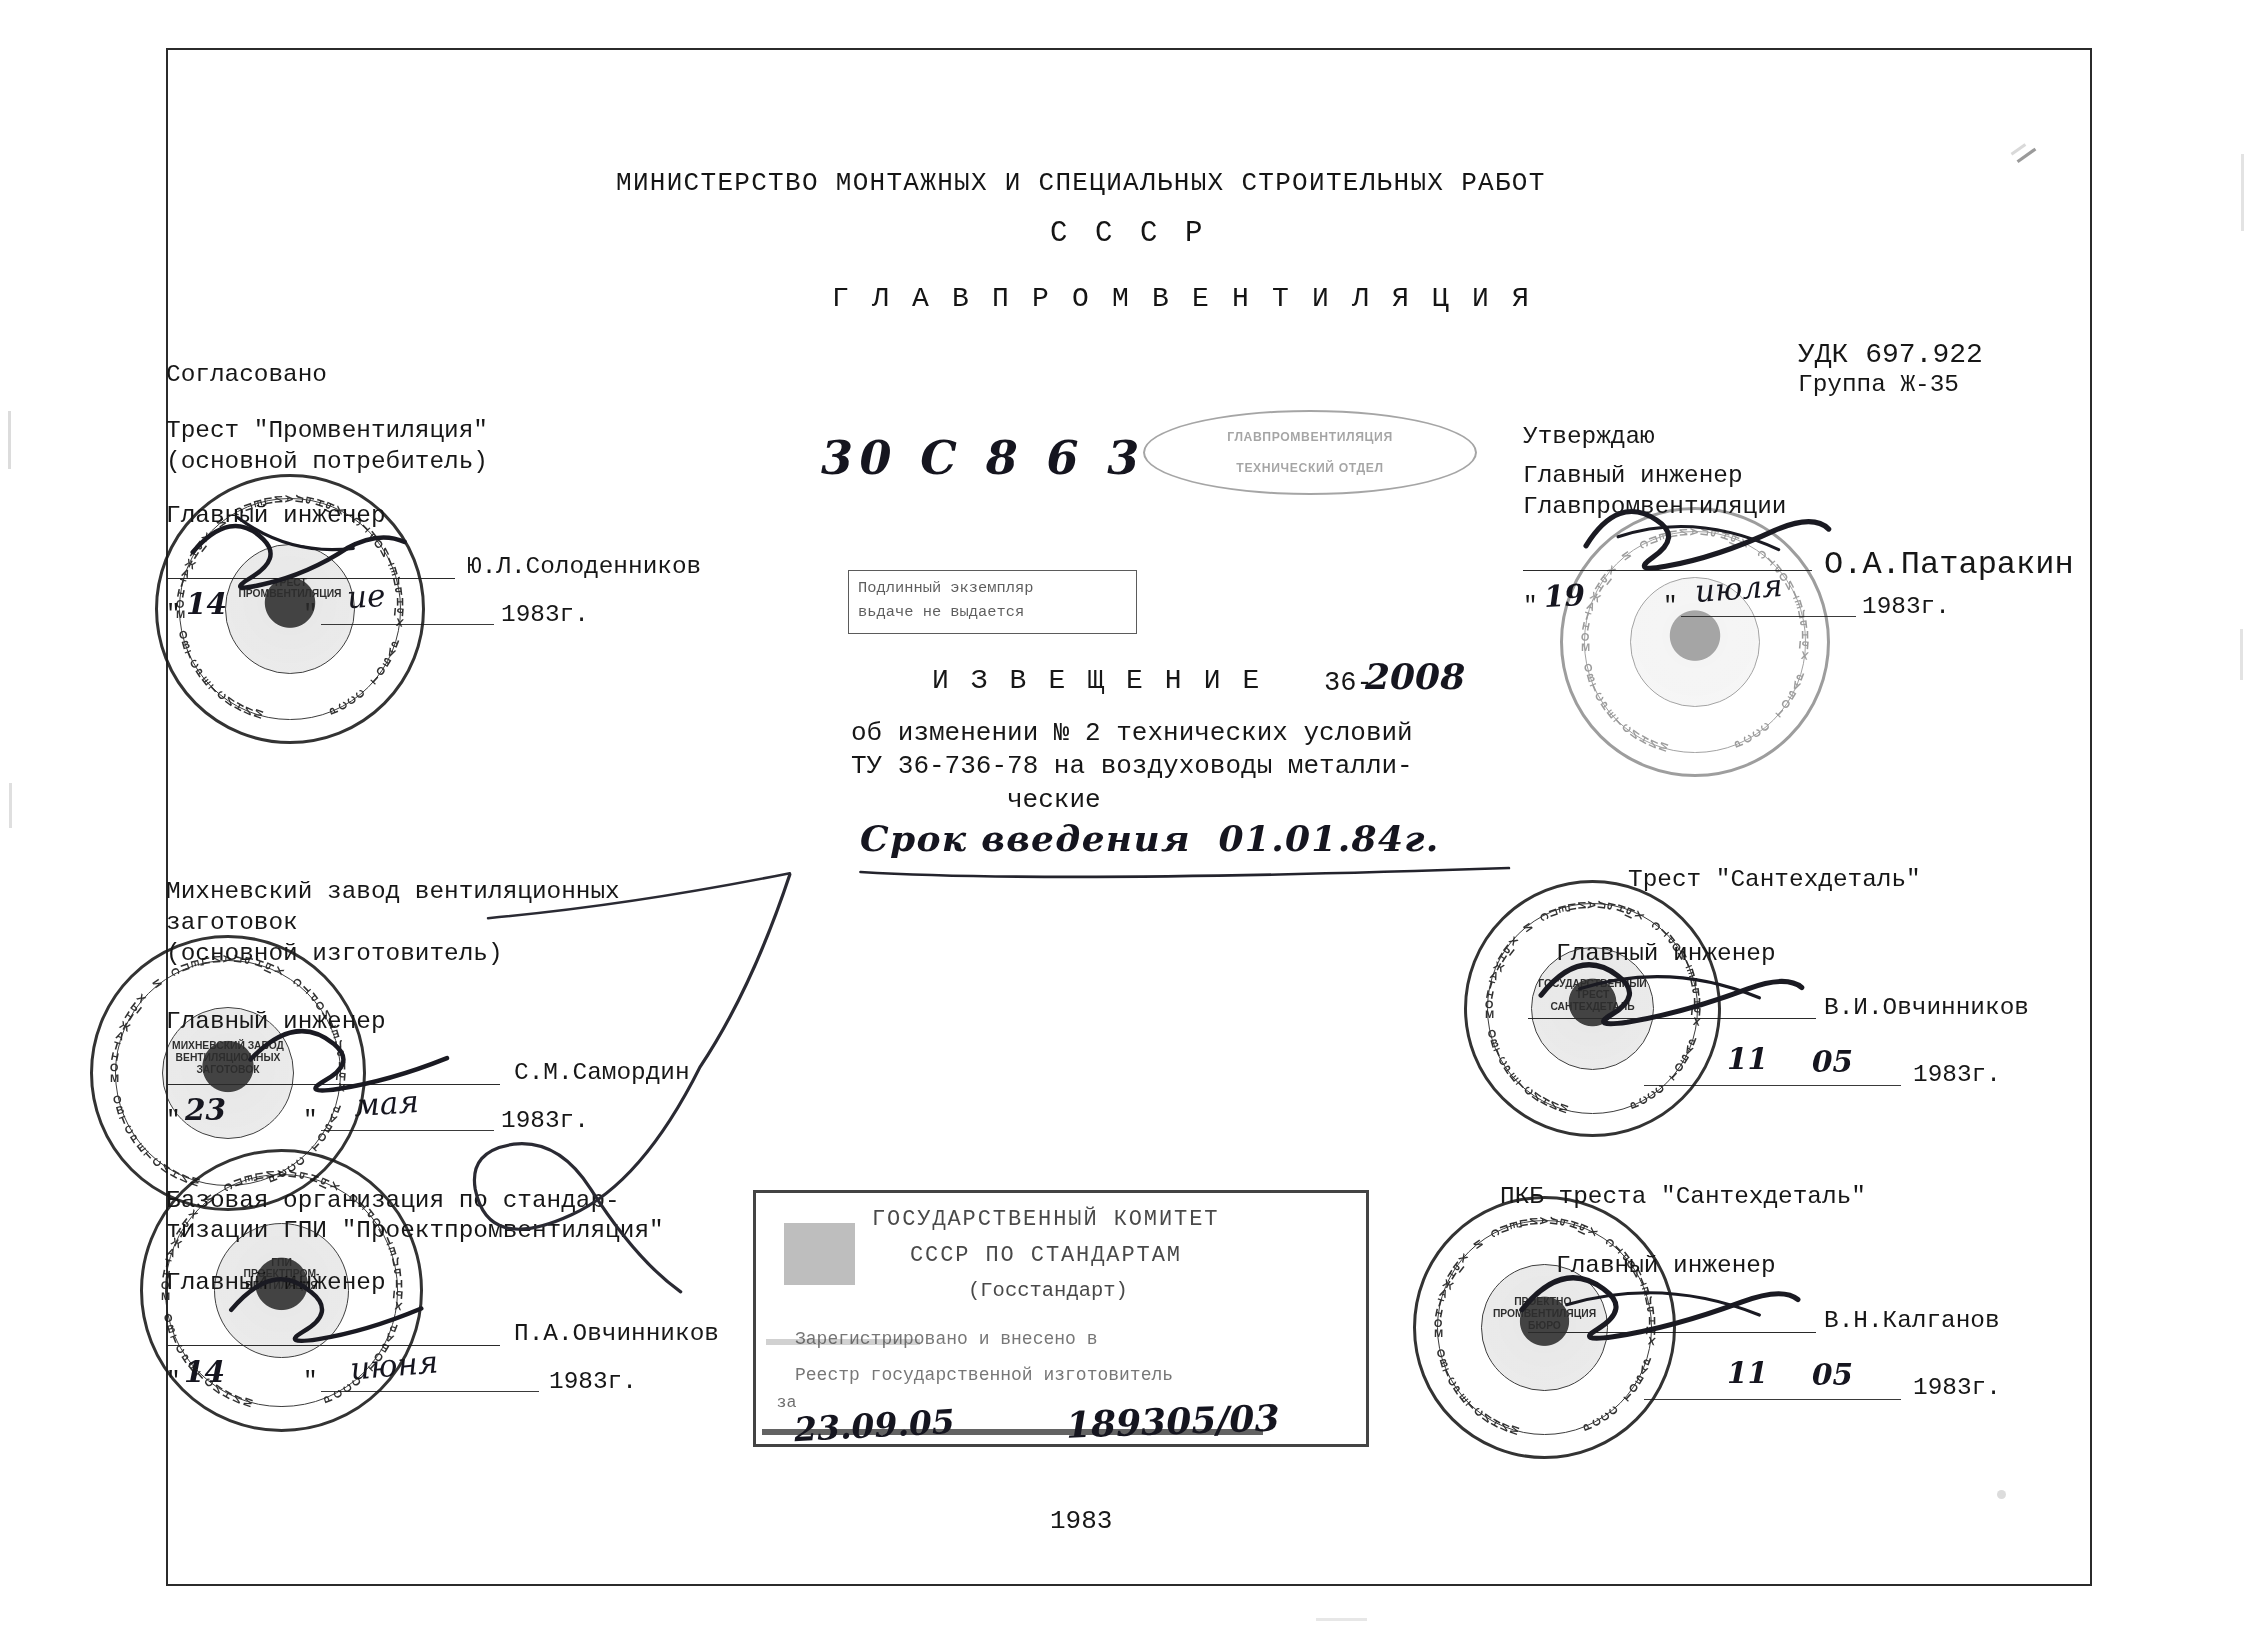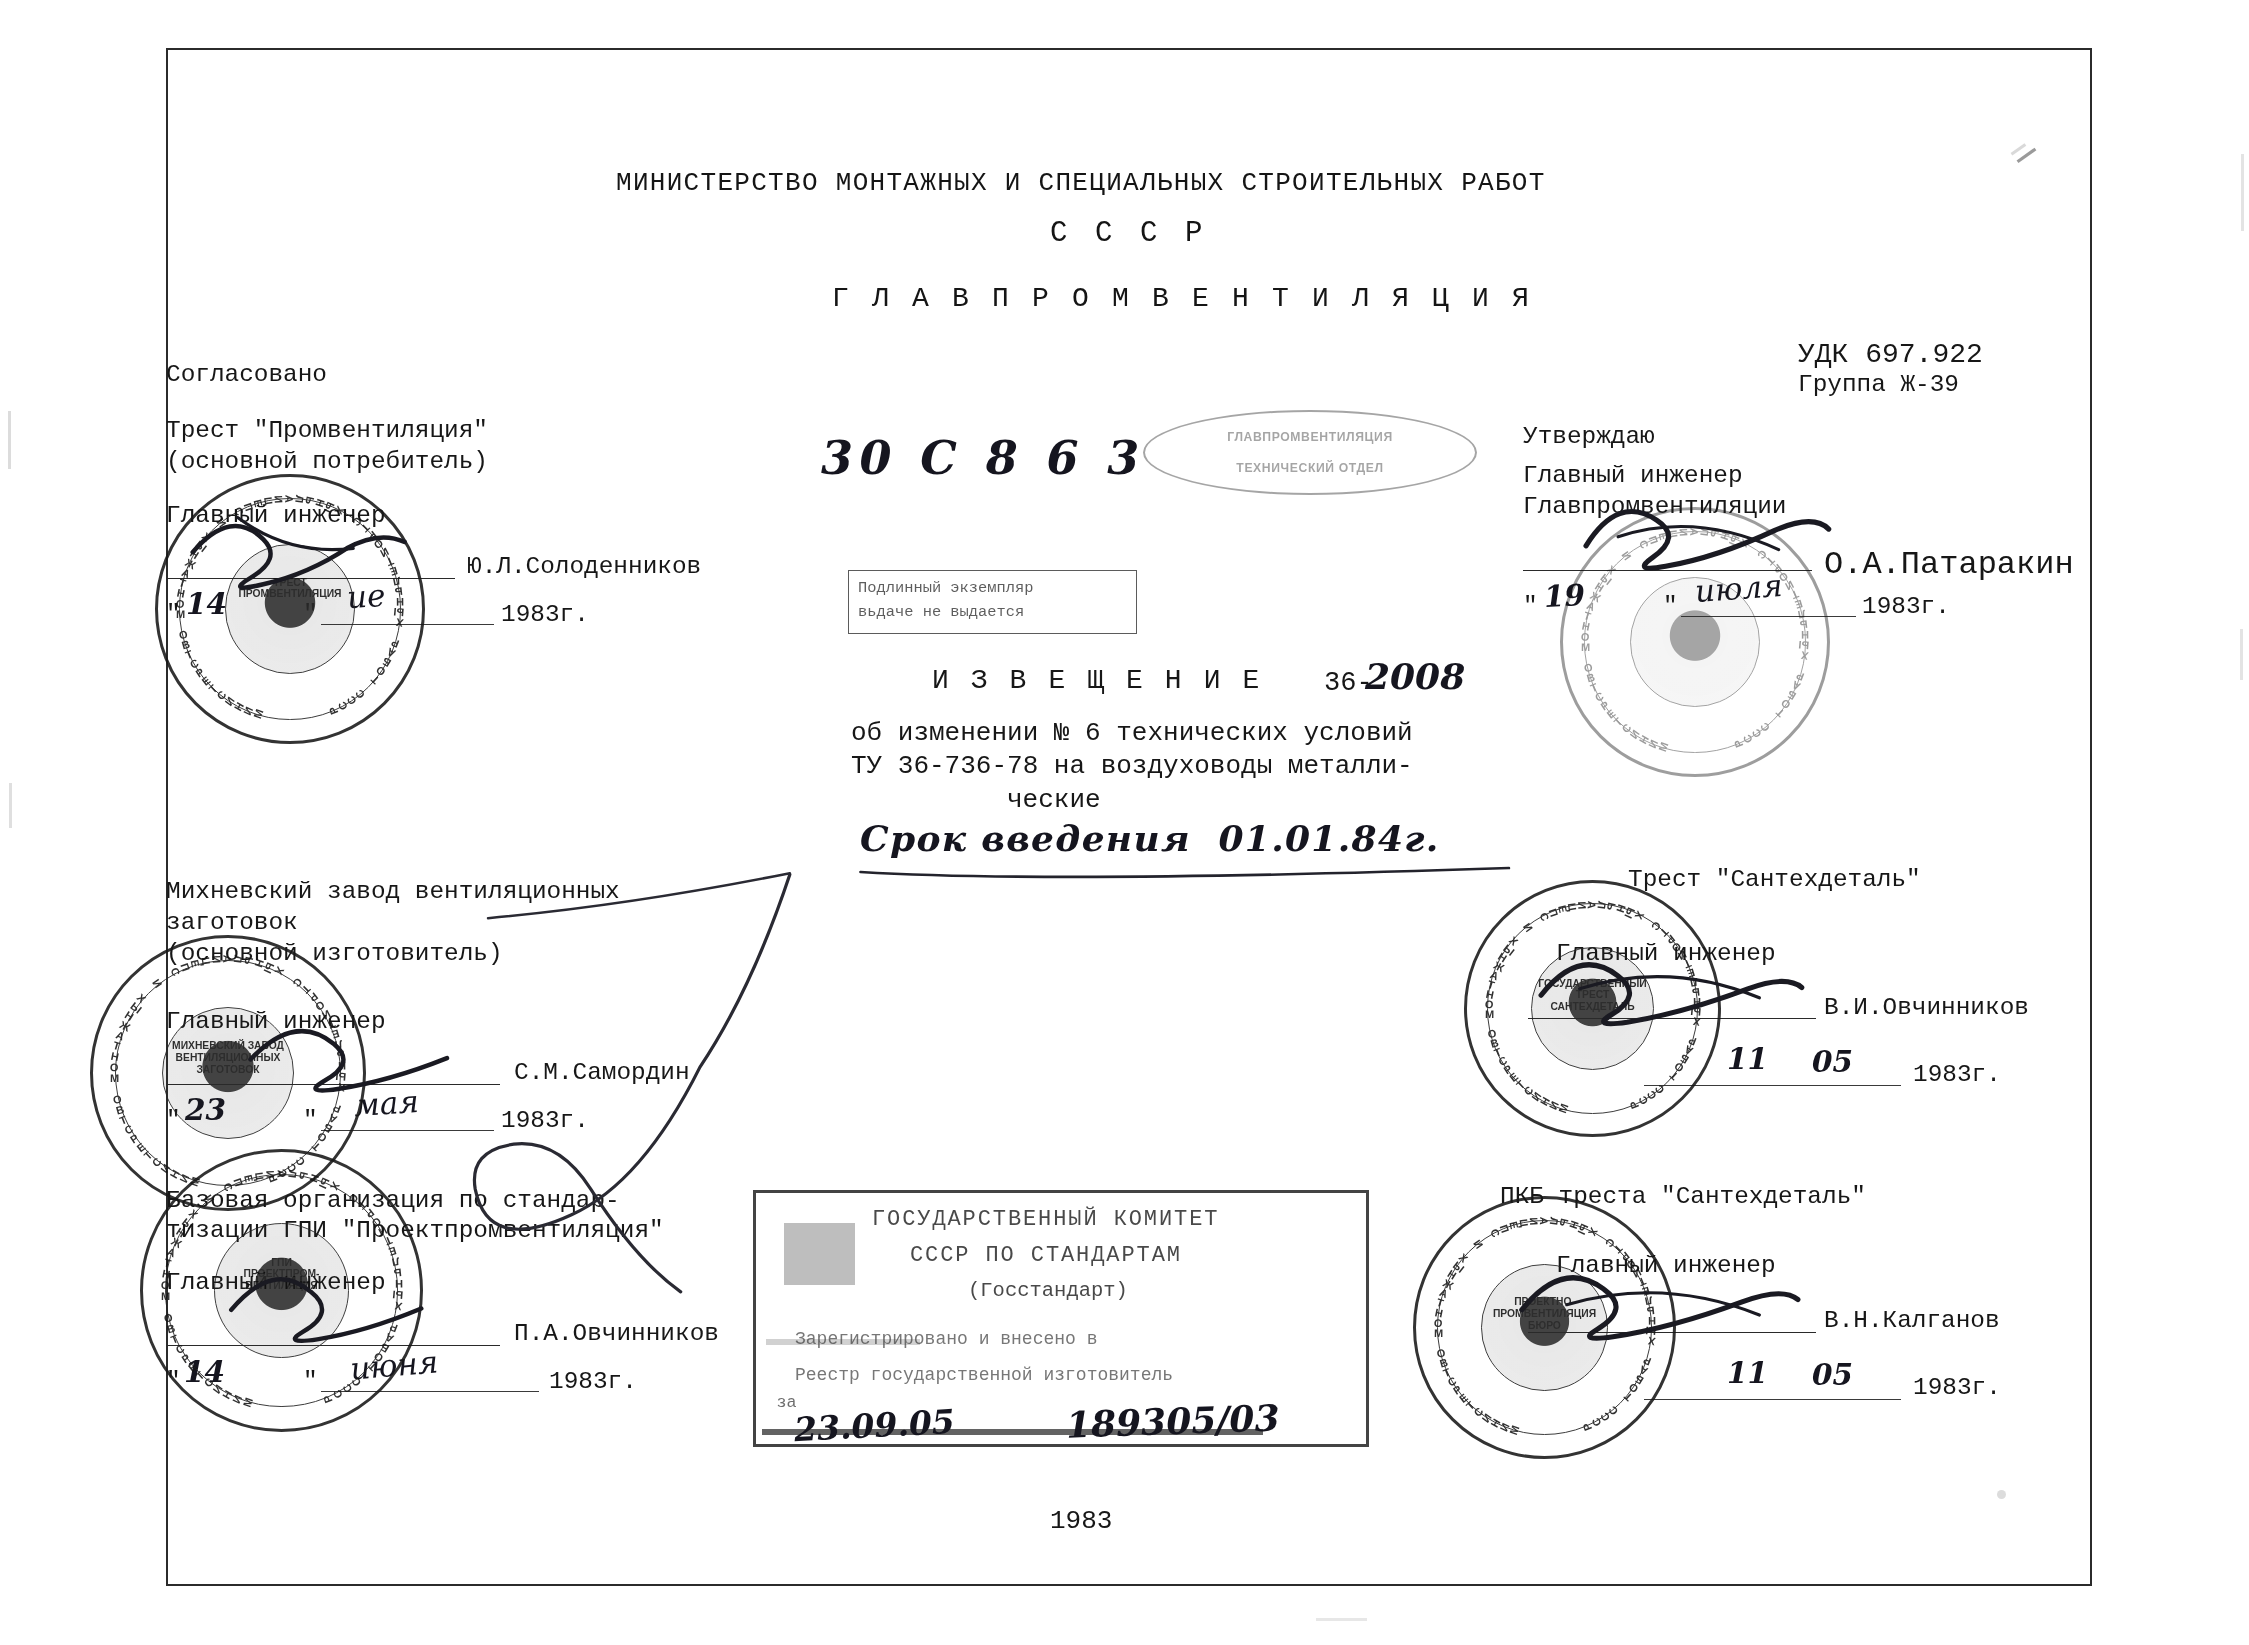--- a/index.html
+++ b/index.html
@@ -204,21 +204,21 @@
   <div class="edge-speck" style="left:2010px;top:148px;width:16.7px;height:3.2px;opacity:.55;transform:rotate(-35deg)"></div>
   <div class="edge-speck" style="left:1997px;top:1490px;width:9px;height:9px;border-radius:50%;opacity:.5"></div>
 
   <div id="doc-frame"></div>
 
   <div class="hdr-line spaced-1" style="left:616px;top:168px;font-size:26px;">МИНИСТЕРСТВО МОНТАЖНЫХ И СПЕЦИАЛЬНЫХ СТРОИТЕЛЬНЫХ РАБОТ</div>
   <div class="hdr-line" style="left:1050px;top:217px;font-size:29px;letter-spacing:5.1px;">С С С Р</div>
   <div class="hdr-line" style="left:832px;top:283px;font-size:28px;letter-spacing:3.2px;">Г Л А В П Р О М В Е Н Т И Л Я Ц И Я</div>
 
   <div class="t" style="left:1798px;top:339px;font-size:28px;">УДК 697.922</div>
-  <div class="t" style="left:1798px;top:371px;font-size:24.4px;">Группа Ж-39</div>
+  <div class="t" style="left:1798px;top:371px;font-size:24.4px;">Группа Ж-35</div>
 
   <div class="t" style="left:166px;top:361px;font-size:24.4px;">Согласовано</div>
 
   <div class="t" style="left:166px;top:417px;font-size:24.4px;">Трест "Промвентиляция"</div>
   <div class="t" style="left:166px;top:448px;font-size:24.4px;">(основной потребитель)</div>
   <div class="t" style="left:166px;top:502px;font-size:24.4px;">Главный инженер</div>
   <div class="t" style="left:467px;top:553px;font-size:24.4px;">Ю.Л.Солоденников</div>
   <div class="rule" style="left:166px;top:578px;width:289px;"></div>
   <div class="t" style="left:166px;top:601px;font-size:24.4px;">"</div>
   <div class="t" style="left:303px;top:601px;font-size:24.4px;">"</div>
@@ -291,21 +291,21 @@
 
   <div class="stamp-rect" style="left:848px;top:570px;width:289px;height:64px;padding:6.4px 9px;font-size:15.4px;line-height:1.5;">
     <div class="srow">Подлинный экземпляр</div>
     <div class="srow">вьдаче не выдается</div>
   </div>
 
   <div class="t" style="left:932px;top:665px;font-size:28px;letter-spacing:2.6px;">И З В Е Щ Е Н И Е</div>
   <div class="t" style="left:1324px;top:668px;font-size:27px;">36-</div>
   <div class="hand hand-b" style="left:1365px;top:655px;font-size:36px;">2008</div>
 
-  <div class="t" style="left:851px;top:718px;font-size:26px;">об изменении № 6 технических условий</div>
+  <div class="t" style="left:851px;top:718px;font-size:26px;">об изменении № 2 технических условий</div>
   <div class="t" style="left:851px;top:751px;font-size:26px;">ТУ 36-736-78 на воздуховоды металли-</div>
   <div class="t" style="left:1007px;top:785px;font-size:26px;">ческие</div>
 
   <div class="hand hand-b" style="left:860px;top:817px;font-size:36px;letter-spacing:1.3px;">Срок введения  01.01.84г.</div>
 
   <div class="t" style="left:1050px;top:1506px;font-size:26px;">1983</div>
 
   <div id="committee-stamp">
     <div class="cs-line" style="left:116px;top:14px;font-size:22px;letter-spacing:1.9px;">ГОСУДАРСТВЕННЫЙ КОМИТЕТ</div>
     <div class="cs-line" style="left:154px;top:50px;font-size:22px;letter-spacing:1.9px;">СССР ПО СТАНДАРТАМ</div>

